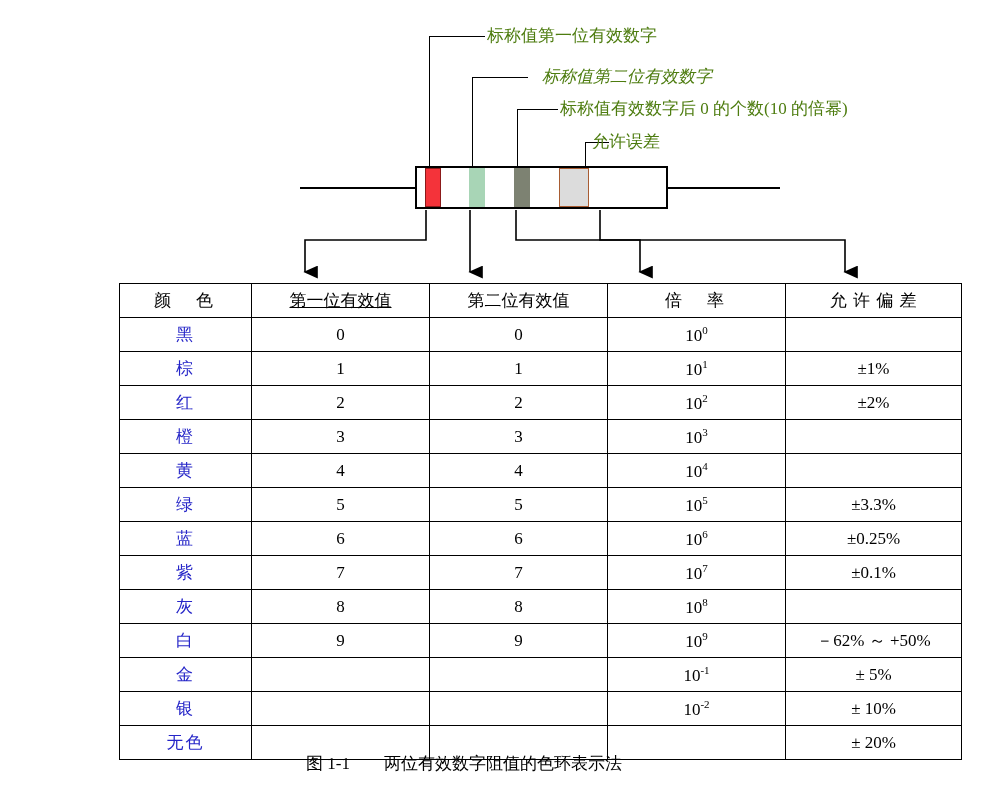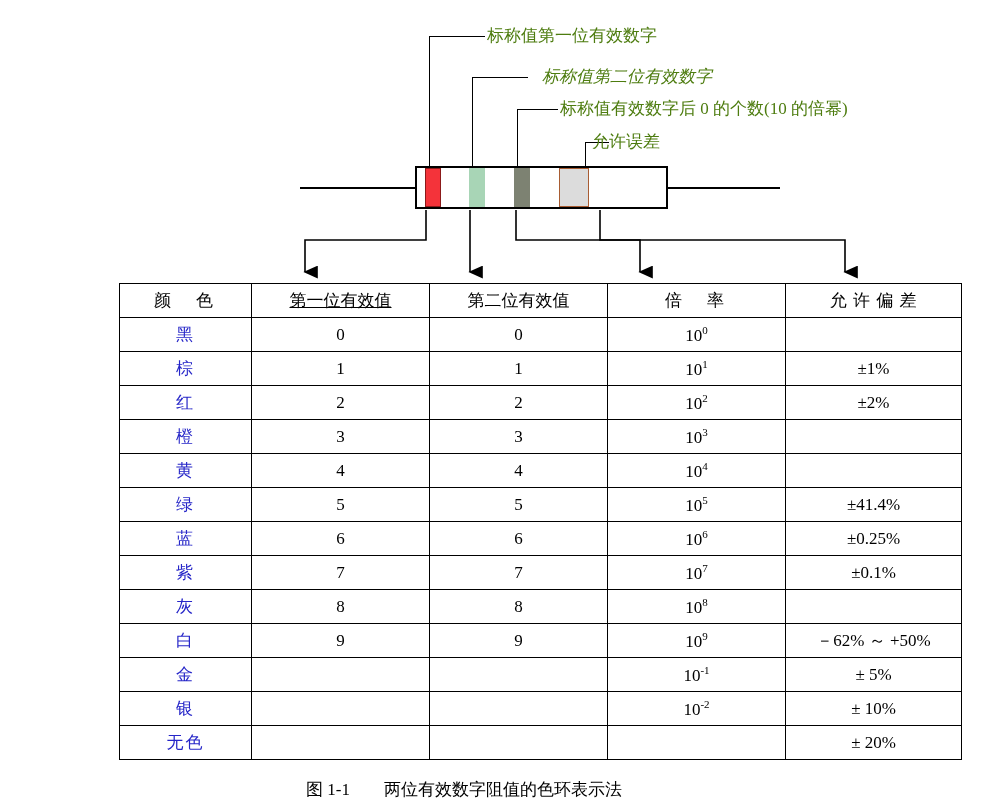--- a/index.html
+++ b/index.html
@@ -115,21 +115,21 @@
   }
   .mult sup {
     font-size: 11px;
     vertical-align: super;
   }
 
   
   #caption {
     position: absolute;
     left: 0;
-    top: 778px;
+    top: 752px;
     width: 928px;
     text-align: center;
     font-size: 17px;
   }
 </style>
 </head>
 <body>
 
 <div class="leader h" style="left:429px; top:36px; width:56px;"></div>
 <div class="leader v" style="left:429px; top:36px; height:130px;"></div>
@@ -226,21 +226,21 @@
         <td>4</td>
         <td>4</td>
         <td class="mult"><span>10</span><sup>4</sup></td>
         <td></td>
       </tr>
       <tr>
         <td class="color-name">绿</td>
         <td>5</td>
         <td>5</td>
         <td class="mult"><span>10</span><sup>5</sup></td>
-        <td>±41.4%</td>
+        <td>±3.3%</td>
       </tr>
       <tr>
         <td class="color-name">蓝</td>
         <td>6</td>
         <td>6</td>
         <td class="mult"><span>10</span><sup>6</sup></td>
         <td>±0.25%</td>
       </tr>
       <tr>
         <td class="color-name">紫</td>

